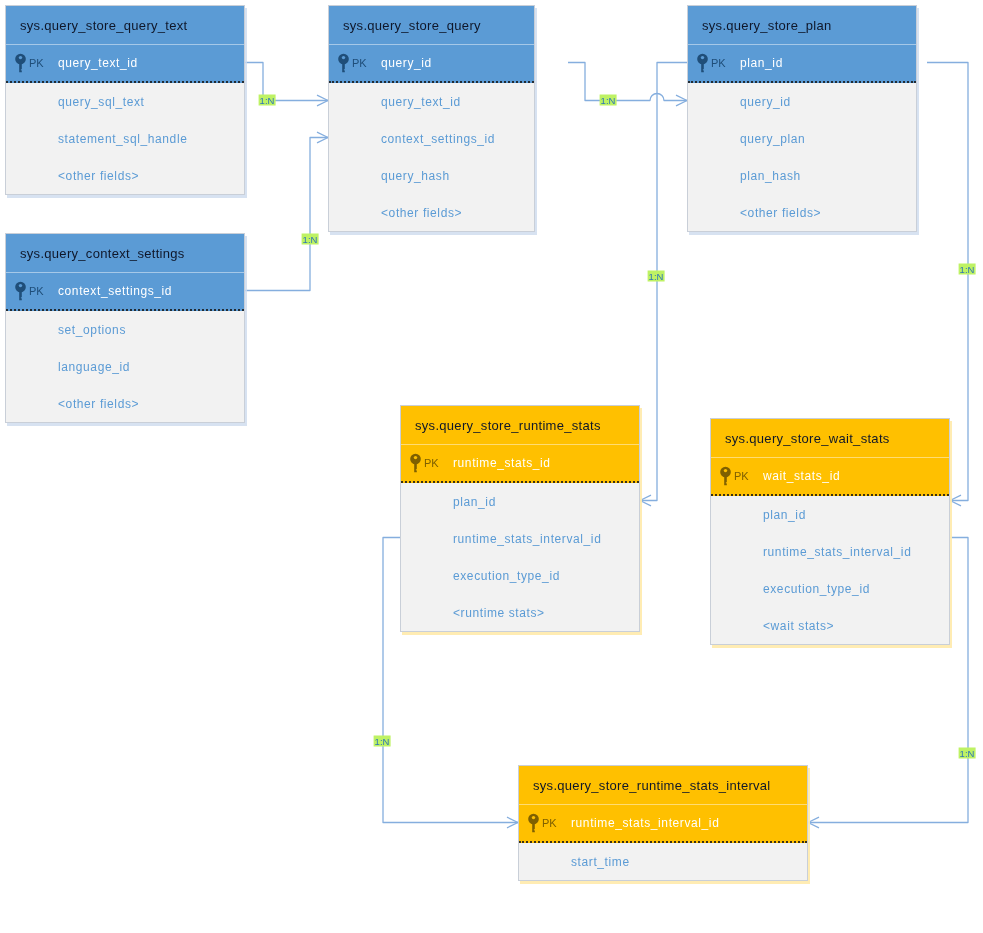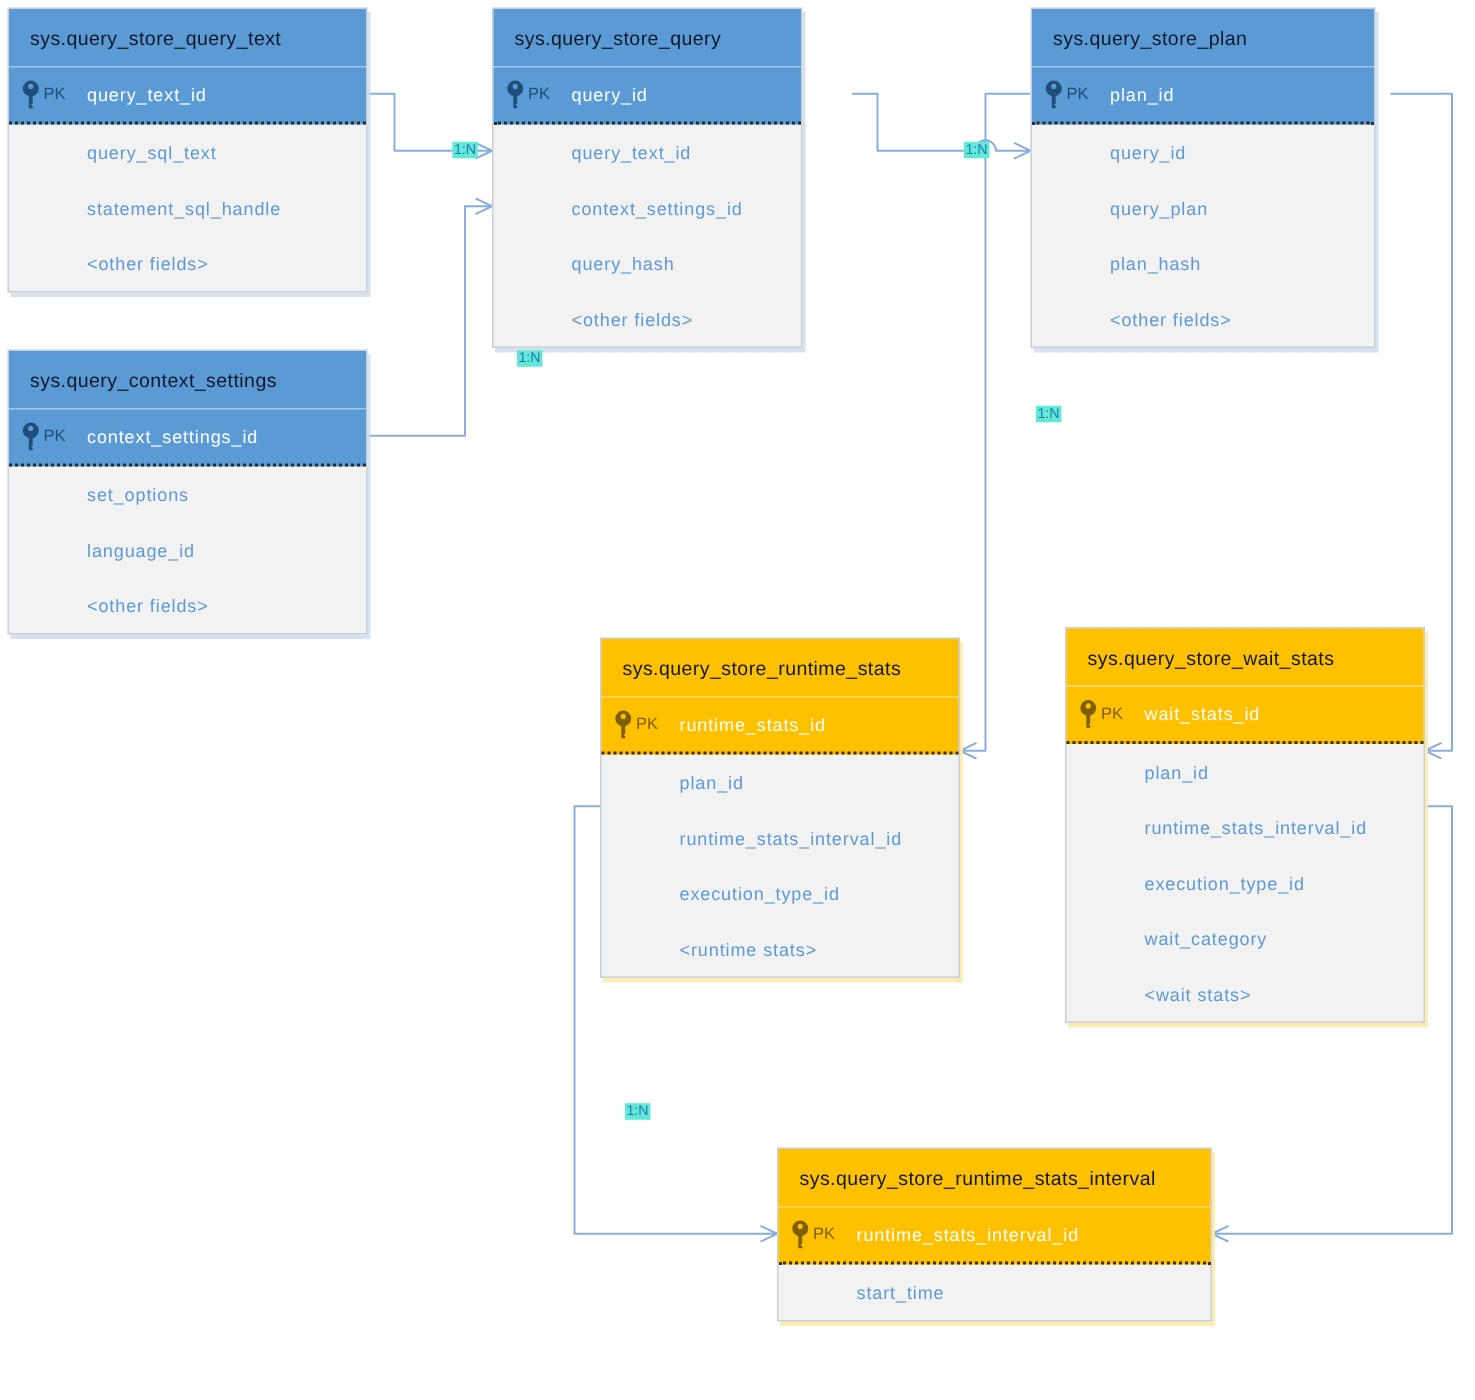--- a/index.html
+++ b/index.html
@@ -42,21 +42,21 @@
     font-size:12px; letter-spacing:0.6px; white-space:nowrap;
   }
   .field-row {
     height:37px; display:flex; align-items:center; padding-left:52px;
     color:var(--field-text,#5B9BD5); font-size:12px; letter-spacing:0.6px;
     white-space:nowrap;
   }
   .cardinality {
     position:absolute; z-index:3; transform:translate(-50%,-50%);
     font-size:9.5px; line-height:11px; color:var(--label-text,#2E75B6);
-    background:#5eead4; padding:0 1px; white-space:nowrap;margin-left:43px;
+    background:#bef264; padding:0 1px; white-space:nowrap;
   }
 </style>
 </head>
 <body>
 
 <div id="canvas">
   <svg id="wires" width="983" height="933">
       <path d="M245,62.5 L263,62.5 L263,100.5 L328,100.5"></path>
       <polyline points="317,95.2 328,100.5 317,105.8"></polyline>
       <path d="M245,290.5 L310,290.5 L310,137.5 L328,137.5"></path>
@@ -143,21 +143,21 @@
         </span>
         <span class="pk-badge">PK</span>
         <span class="pk-field">context_settings_id</span>
       </div>
       <div class="table-body">
         <div class="field-row">set_options</div>
         <div class="field-row">language_id</div>
         <div class="field-row">&lt;other fields&gt;</div>
       </div>
     </div>
-    <div class="table theme-orange" style="left: 400px; top: 405px; width: 240px; margin-top: 20px;">
+    <div class="table theme-orange" style="left: 400px; top: 405px; width: 240px;">
       <div class="table-header">sys.query_store_runtime_stats</div>
       <div class="pk-row">
         <span class="pk-key">
           <svg width="15" height="21" viewBox="0 0 15 21">
             <circle cx="7.5" cy="6" r="5.3" fill="#7F6000"></circle>
             <circle cx="7.5" cy="4.6" r="1.7" fill="#FFC000"></circle>
             <path d="M6.2,10.4 L6.2,19.2 L8.8,19.2 L8.8,17.6 L7.5,17.0 L8.8,16.1 L8.8,10.4 Z" fill="#7F6000"></path>
           </svg>
         </span>
         <span class="pk-badge">PK</span>
@@ -180,21 +180,20 @@
             <path d="M6.2,10.4 L6.2,19.2 L8.8,19.2 L8.8,17.6 L7.5,17.0 L8.8,16.1 L8.8,10.4 Z" fill="#7F6000"></path>
           </svg>
         </span>
         <span class="pk-badge">PK</span>
         <span class="pk-field">wait_stats_id</span>
       </div>
       <div class="table-body">
         <div class="field-row">plan_id</div>
         <div class="field-row">runtime_stats_interval_id</div>
         <div class="field-row">execution_type_id</div>
-        <div class="field-row">wait_category</div>
         <div class="field-row">&lt;wait stats&gt;</div>
       </div>
     </div>
     <div class="table theme-orange" style="left: 518px; top: 765px; width: 290px;">
       <div class="table-header">sys.query_store_runtime_stats_interval</div>
       <div class="pk-row">
         <span class="pk-key">
           <svg width="15" height="21" viewBox="0 0 15 21">
             <circle cx="7.5" cy="6" r="5.3" fill="#7F6000"></circle>
             <circle cx="7.5" cy="4.6" r="1.7" fill="#FFC000"></circle>

